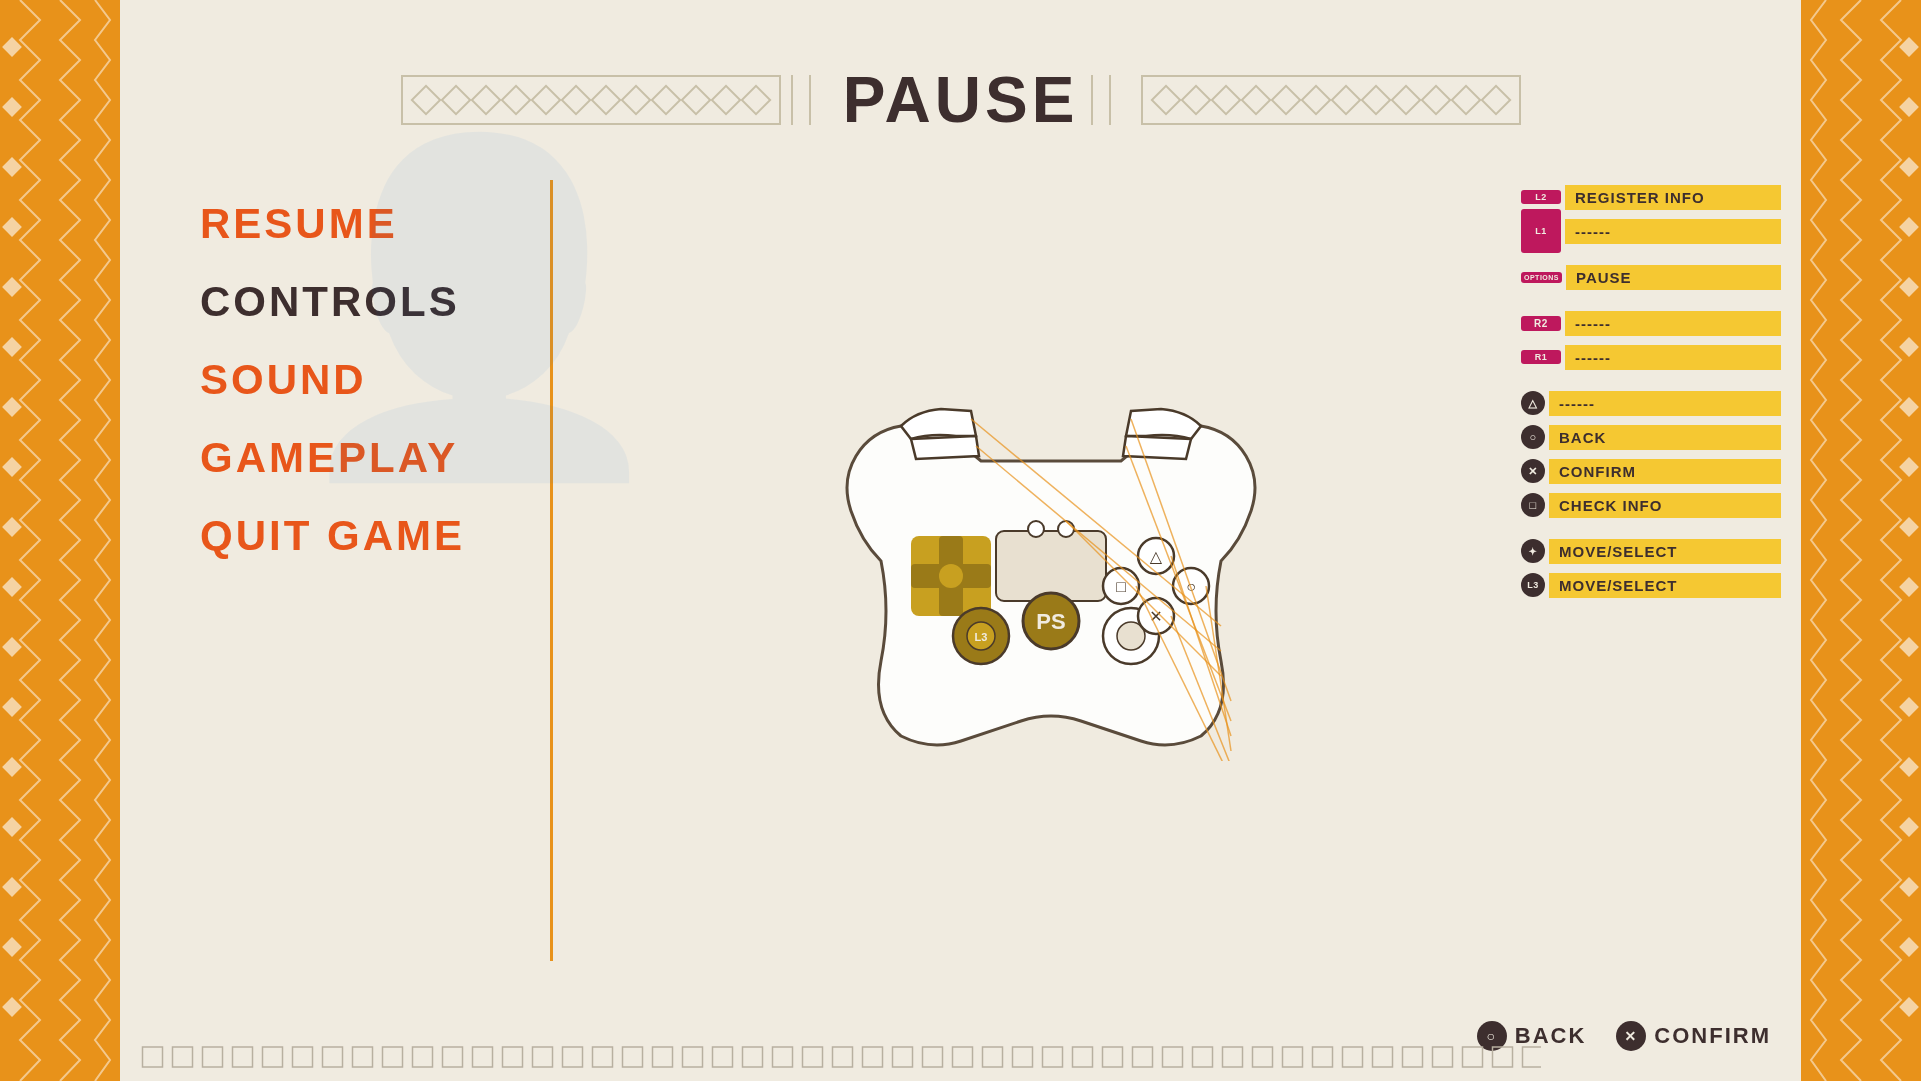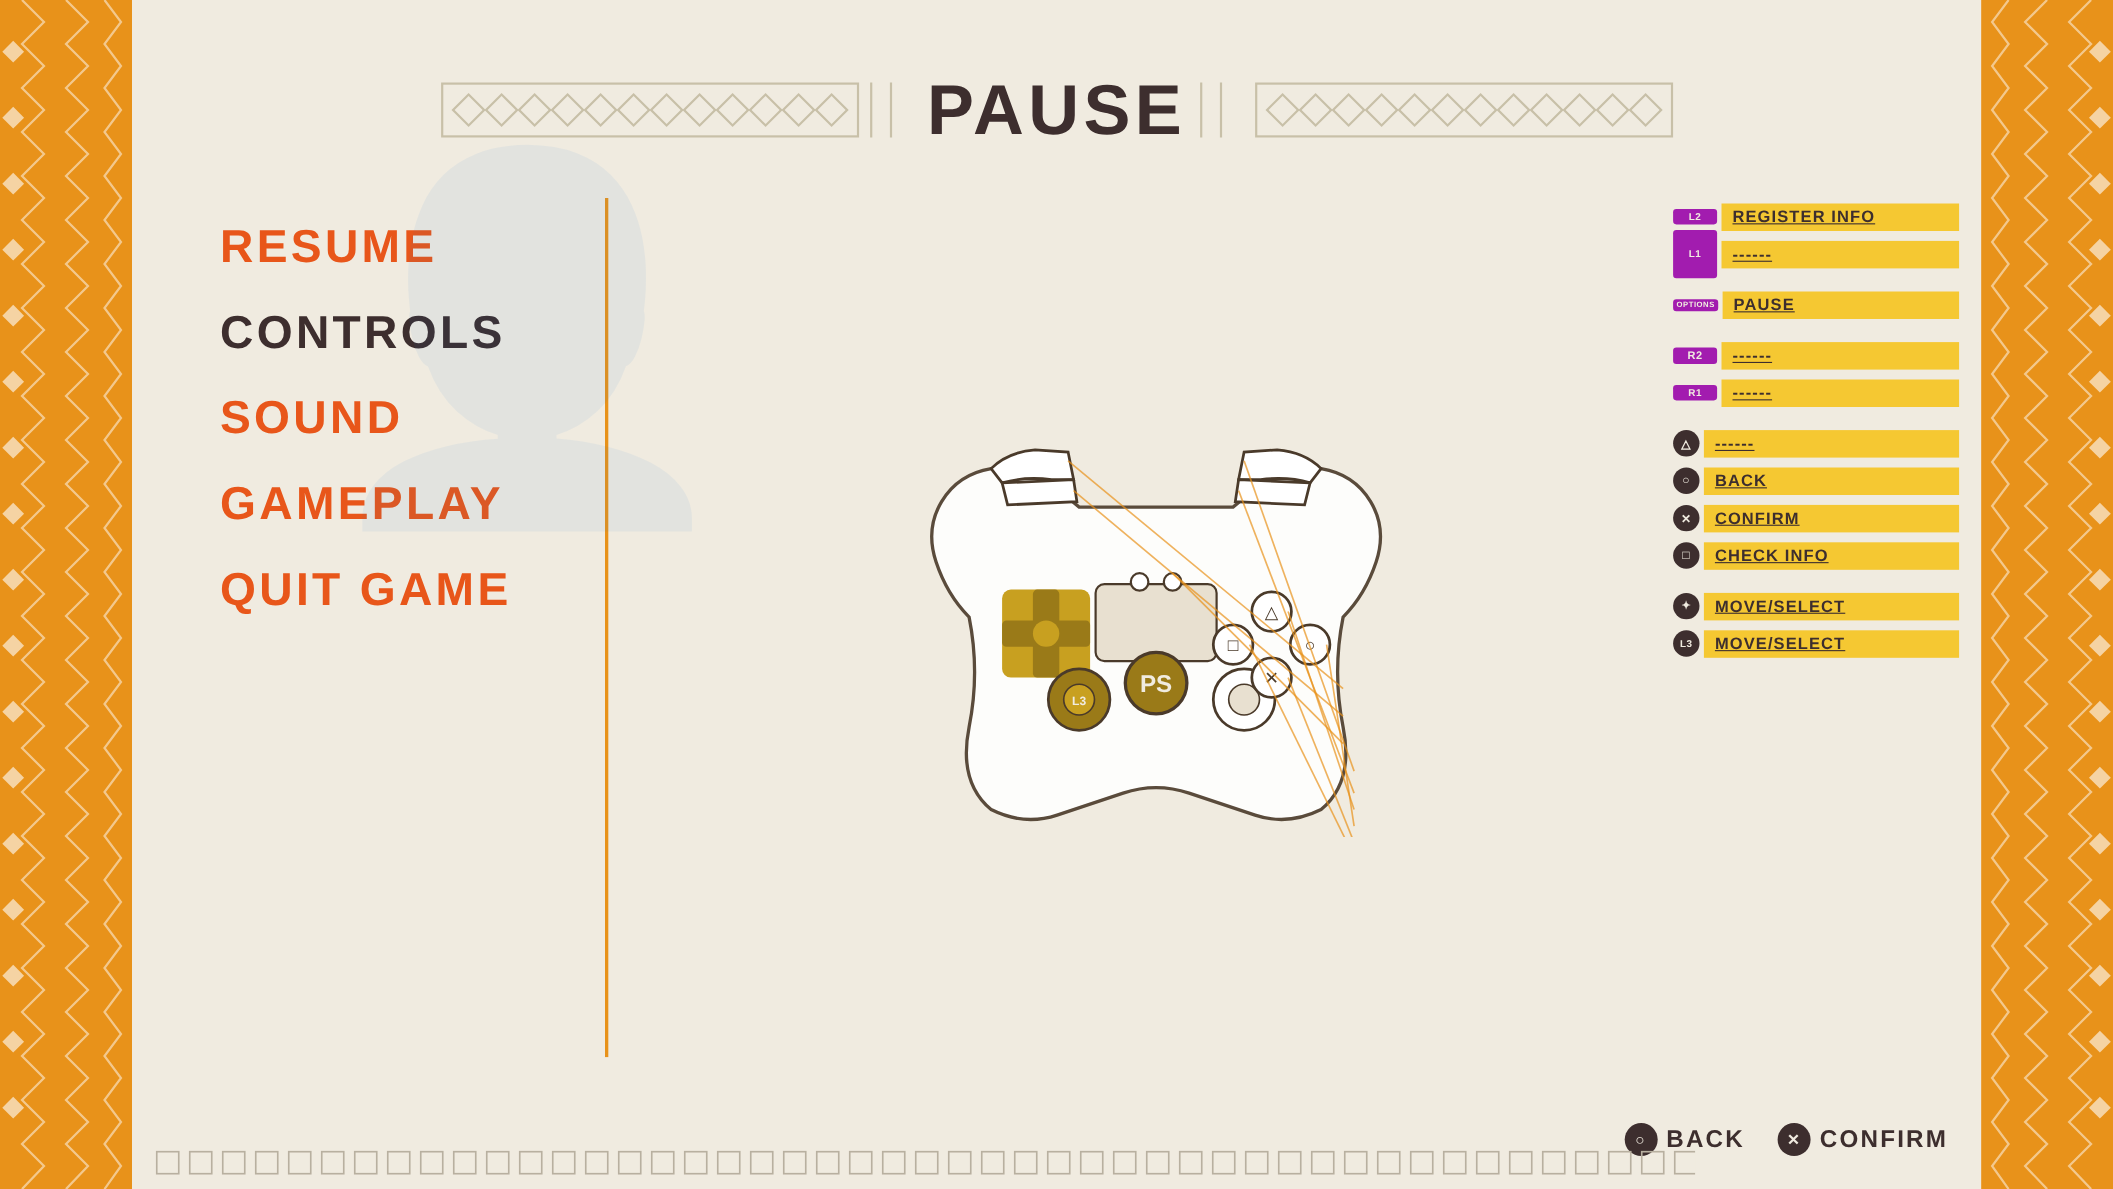--- a/index.html
+++ b/index.html
@@ -165,21 +165,21 @@
     }
 
     .mapping-row {
       display: flex;
       align-items: center;
       gap: 4px;
       height: 34px;
     }
 
     .btn-badge {
-      background: #a21caf;
+      background: #be185d;
       color: #f0ebe0;
       font-size: 9px;
       font-weight: 900;
       padding: 2px 5px;
       border-radius: 3px;
       min-width: 40px;
       text-align: center;
       text-transform: uppercase;
       letter-spacing: 0.5px;
       flex-shrink: 0;
@@ -199,21 +199,20 @@
 
     .mapping-label {
       background: #f5c832;
       color: #3d2e2e;
       font-size: 15px;
       font-weight: 900;
       padding: 4px 10px;
       flex: 1;
       text-transform: uppercase;
       letter-spacing: 1px;
-      text-decoration: underline;
     }
 
     
     .bottom-bar {
       position: absolute;
       bottom: 30px;
       right: 30px;
       display: flex;
       align-items: center;
       gap: 30px;

